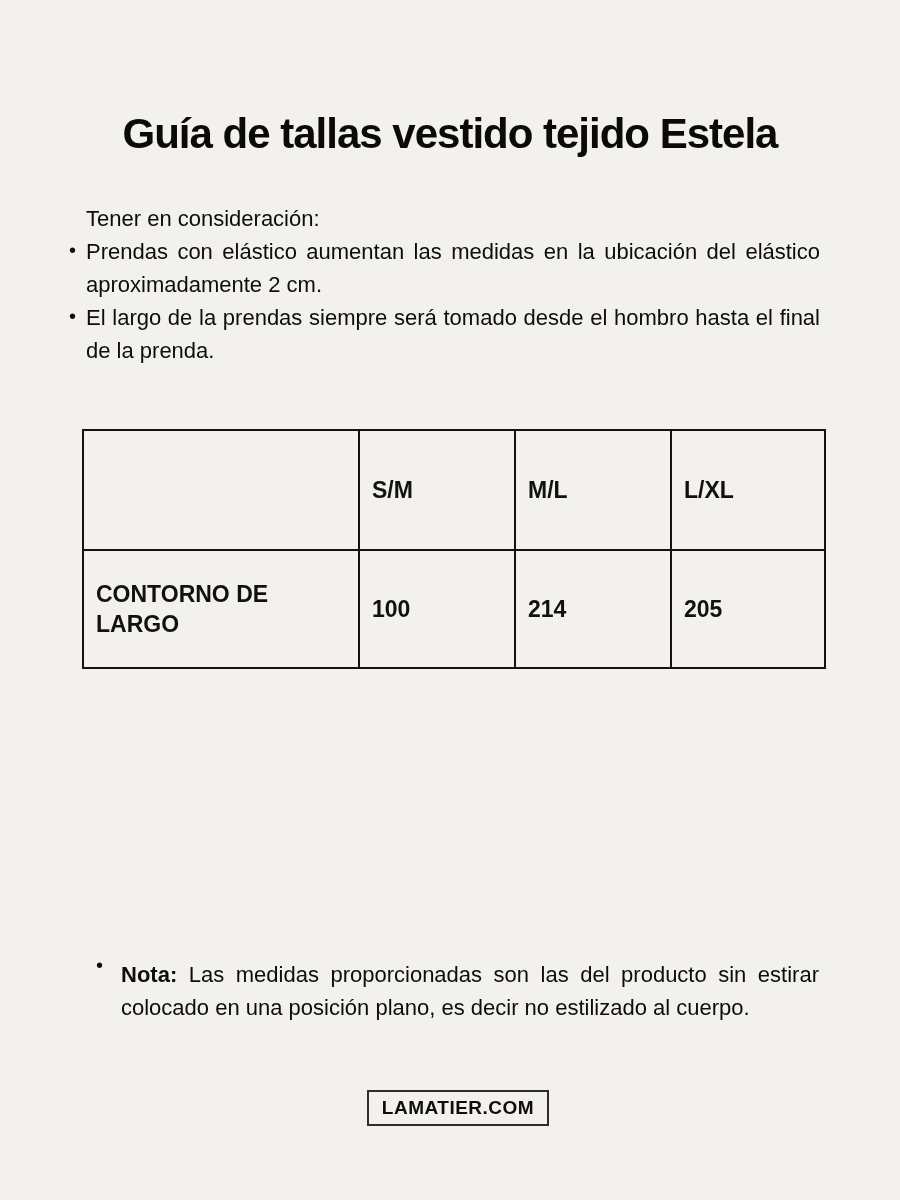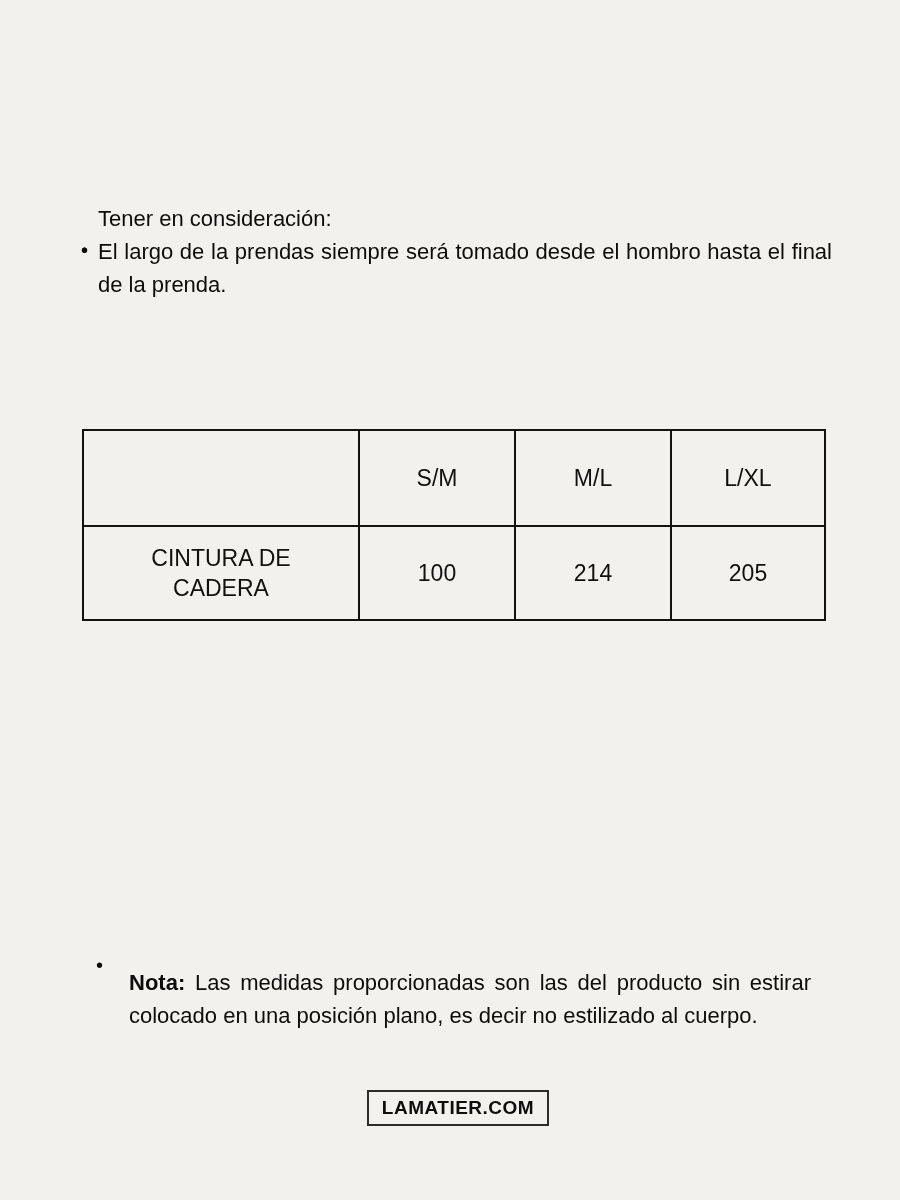--- a/index.html
+++ b/index.html
@@ -25,21 +25,21 @@
     text-align: center;
     font-size: 42px;
     line-height: 48px;
     font-weight: bold;
     letter-spacing: -1px;
     color: #0b0a08;
   }
   .considerations {
     position: absolute;
     top: 202px;
-    left: 98px;
+    left: 86px;
     width: 734px;
     font-size: 22px;
     line-height: 33px;
   }
   .considerations-heading {
     margin: 0;
   }
   .bullet-list {
     margin: 0;
     padding: 0;
@@ -61,42 +61,42 @@
     top: 429px;
     left: 82px;
     border-collapse: collapse;
     table-layout: fixed;
     width: 742px;
     font-size: 23px;
     color: #121110;
   }
   .size-table th, .size-table td {
     border: 2px solid #141311;
-    text-align: center;
+    text-align: left;
     vertical-align: middle;
-    font-weight: normal;
-    padding: 0;
+    font-weight: bold;
+    padding: 12px;
   }
   .size-table thead th { height: 94px; }
   .size-table tbody td, .size-table tbody th { height: 92px; }
   .row-label-text {
     display: inline-block;
     max-width: 200px;
     line-height: 30px;
   }
   .note {
     position: absolute;
     top: 950px;
     left: 113px;
     width: 714px;
     font-size: 22px;
     line-height: 33px;
   }
   .note-text {
-    margin: 16px;
+    margin: 8px;
     text-align: justify;
   }
   .note-label {
     font-weight: bold;
   }
   .footer-row {
     position: absolute;
     top: 1090px;
     left: 16px;
     right: 0;
@@ -112,26 +112,28 @@
     letter-spacing: 0.5px;
     color: #0f0e0c;
     background: #f2f1ee;
   }
 </style>
 </head>
 <body>
 
 <div class="page">
 
+  <h1 class="page-title">Guía de tallas vestido tejido Estela</h1>
 
   <div class="considerations">
     <p class="considerations-heading">Tener en consideración:</p>
     <ul class="bullet-list">
       <li class="bullet-item">
         <span class="bullet-marker">•</span>
+        <span>Prendas con elástico aumentan las medidas en la ubicación del elástico aproximadamente 2 cm.</span>
       </li>
       <li class="bullet-item">
         <span class="bullet-marker">•</span>
         <span>El largo de la prendas siempre será tomado desde el hombro hasta el final de la prenda.</span>
       </li>
     </ul>
   </div>
 
   <table class="size-table">
     <colgroup>
@@ -144,21 +146,21 @@
       <tr>
         <th></th>
         <th>S/M</th>
         <th>M/L</th>
         <th>L/XL</th>
       </tr>
     </thead>
     <tbody>
       <tr>
         <th>
-          <span class="row-label-text">CINTURA DE CADERA</span>
+          <span class="row-label-text">CONTORNO DE LARGO</span>
         </th>
         <td>100</td>
         <td>214</td>
         <td>205</td>
       </tr>
     </tbody>
   </table>
 
   <div class="note">
     <span class="bullet-marker">•</span>

